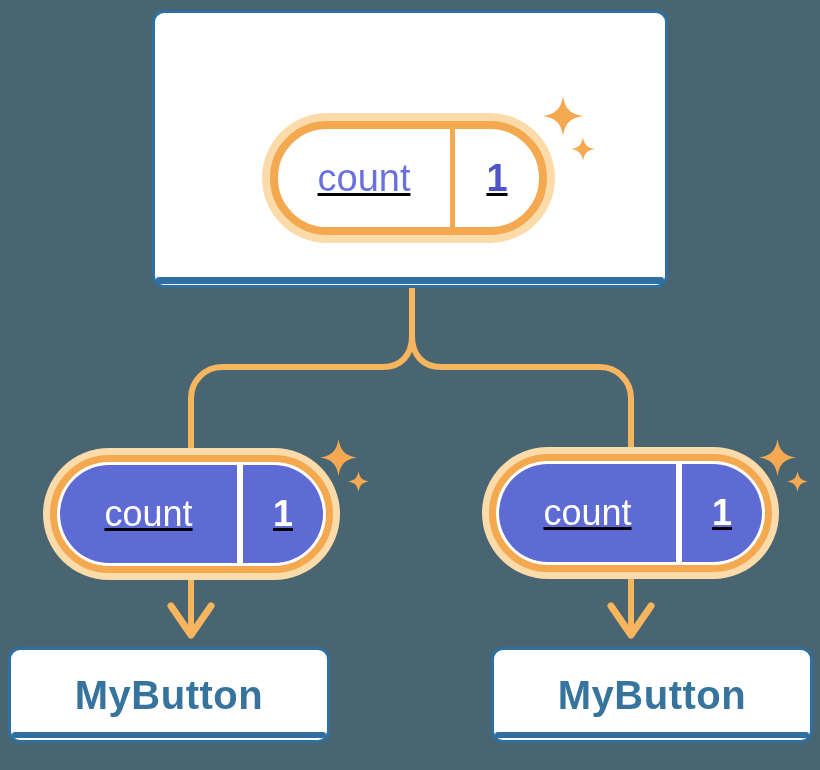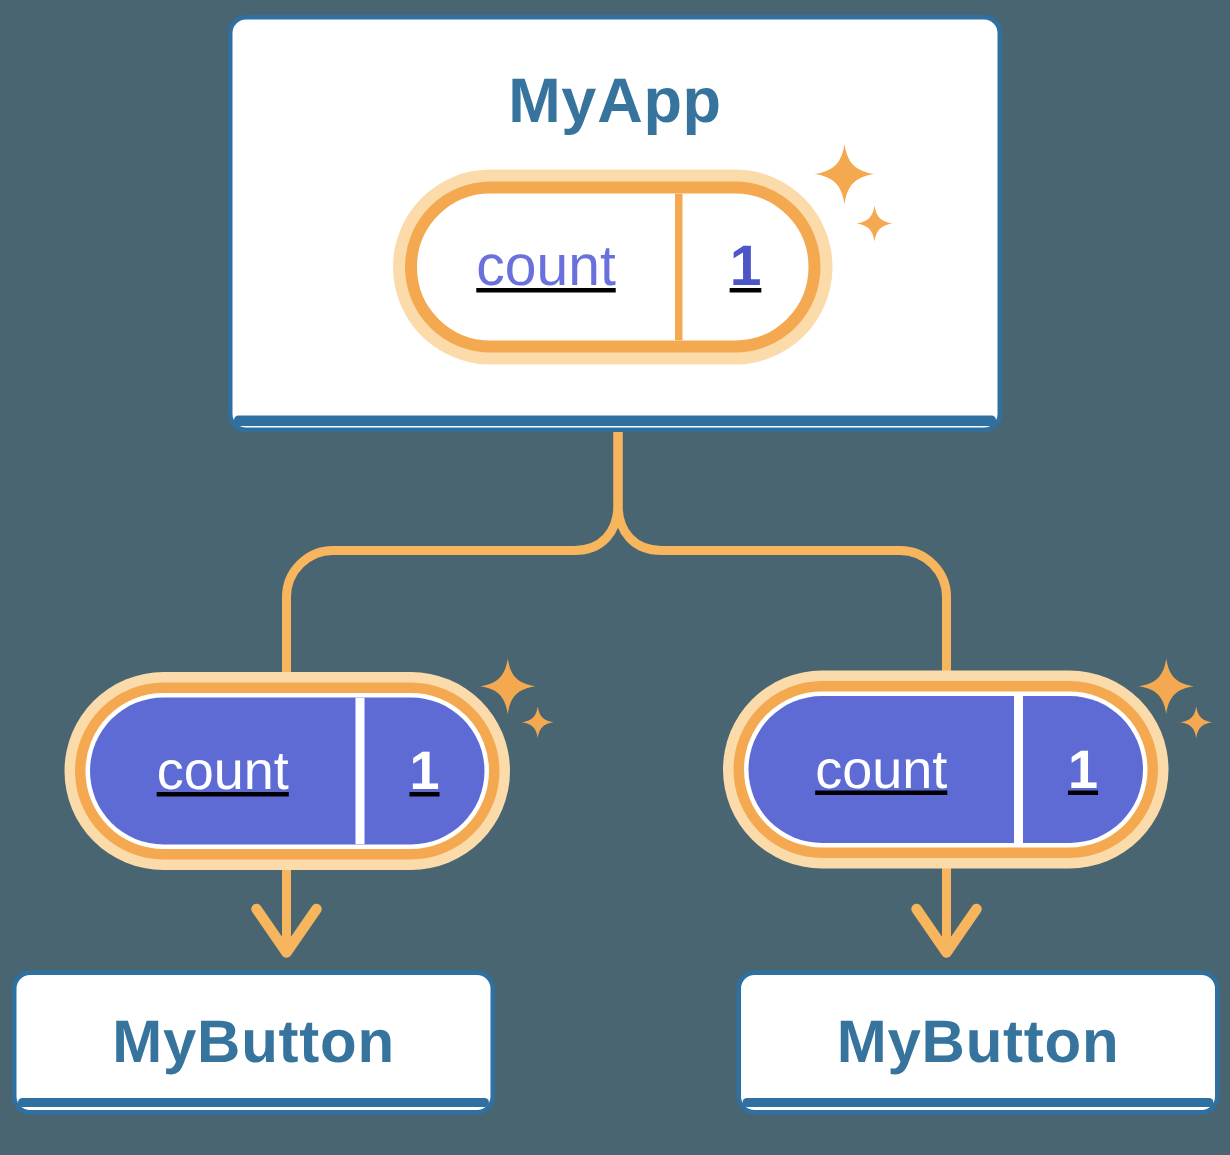--- a/index.html
+++ b/index.html
@@ -60,21 +60,20 @@
       <path stroke-width="6" d="M412 288 L412 336 C412 355 401 367 383 367 L222 367 C205 367 191 381 191 398 L191 450"></path>
       <path stroke-width="6" d="M412 288 L412 336 C412 355 423 367 441 367 L600 367 C617 367 631 381 631 398 L631 450"></path>
       <path stroke-width="6" d="M191 576 L191 630"></path>
       <path stroke-width="7" stroke-linecap="round" stroke-linejoin="round" d="M171 606 L191 635 L211 606"></path>
       <path stroke-width="6" d="M631 576 L631 630"></path>
       <path stroke-width="7" stroke-linecap="round" stroke-linejoin="round" d="M611 606 L631 635 L651 606"></path>
     </g>
   </svg>
 
   <div class="card root-card">
-    <div class="card-title">MyApp</div>
 
     <div class="pill-outer top-pill">
       <div class="pill-ring">
         <div class="pill-section pill-label-sec">
           <span class="pill-label">count</span>
         </div>
         <div class="pill-divider"></div>
         <div class="pill-section pill-value-sec">
           <span class="pill-value">1</span>
         </div>

